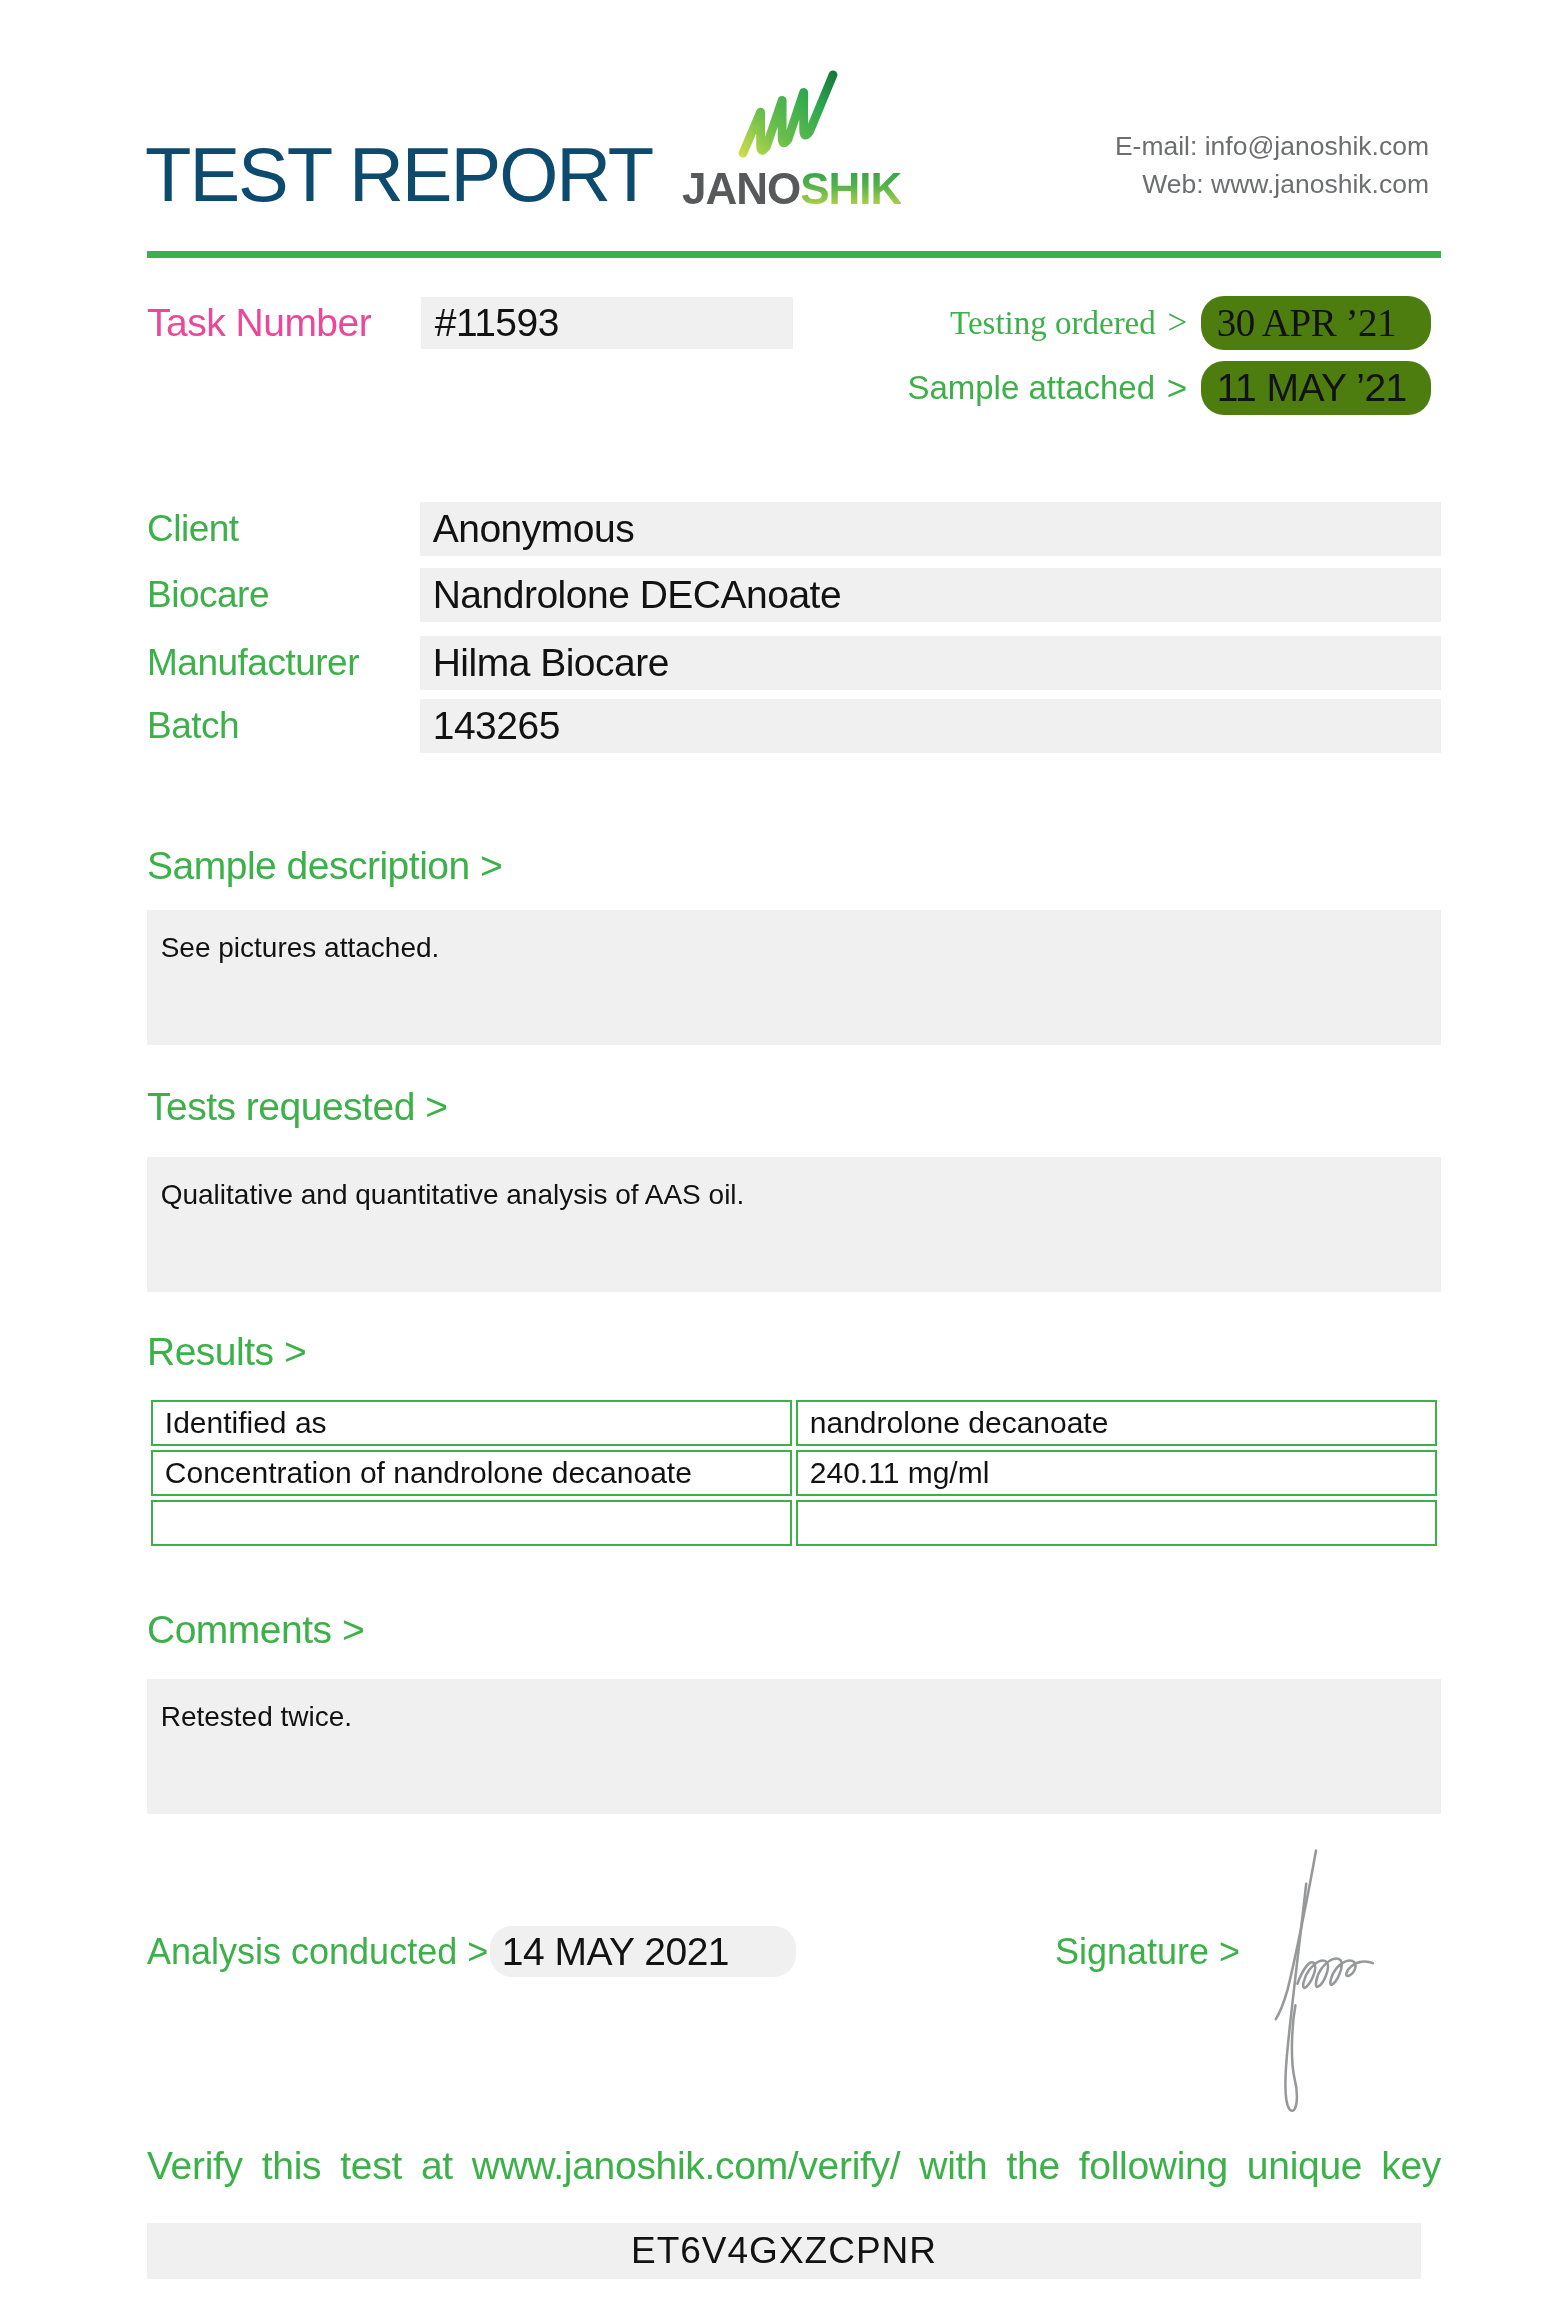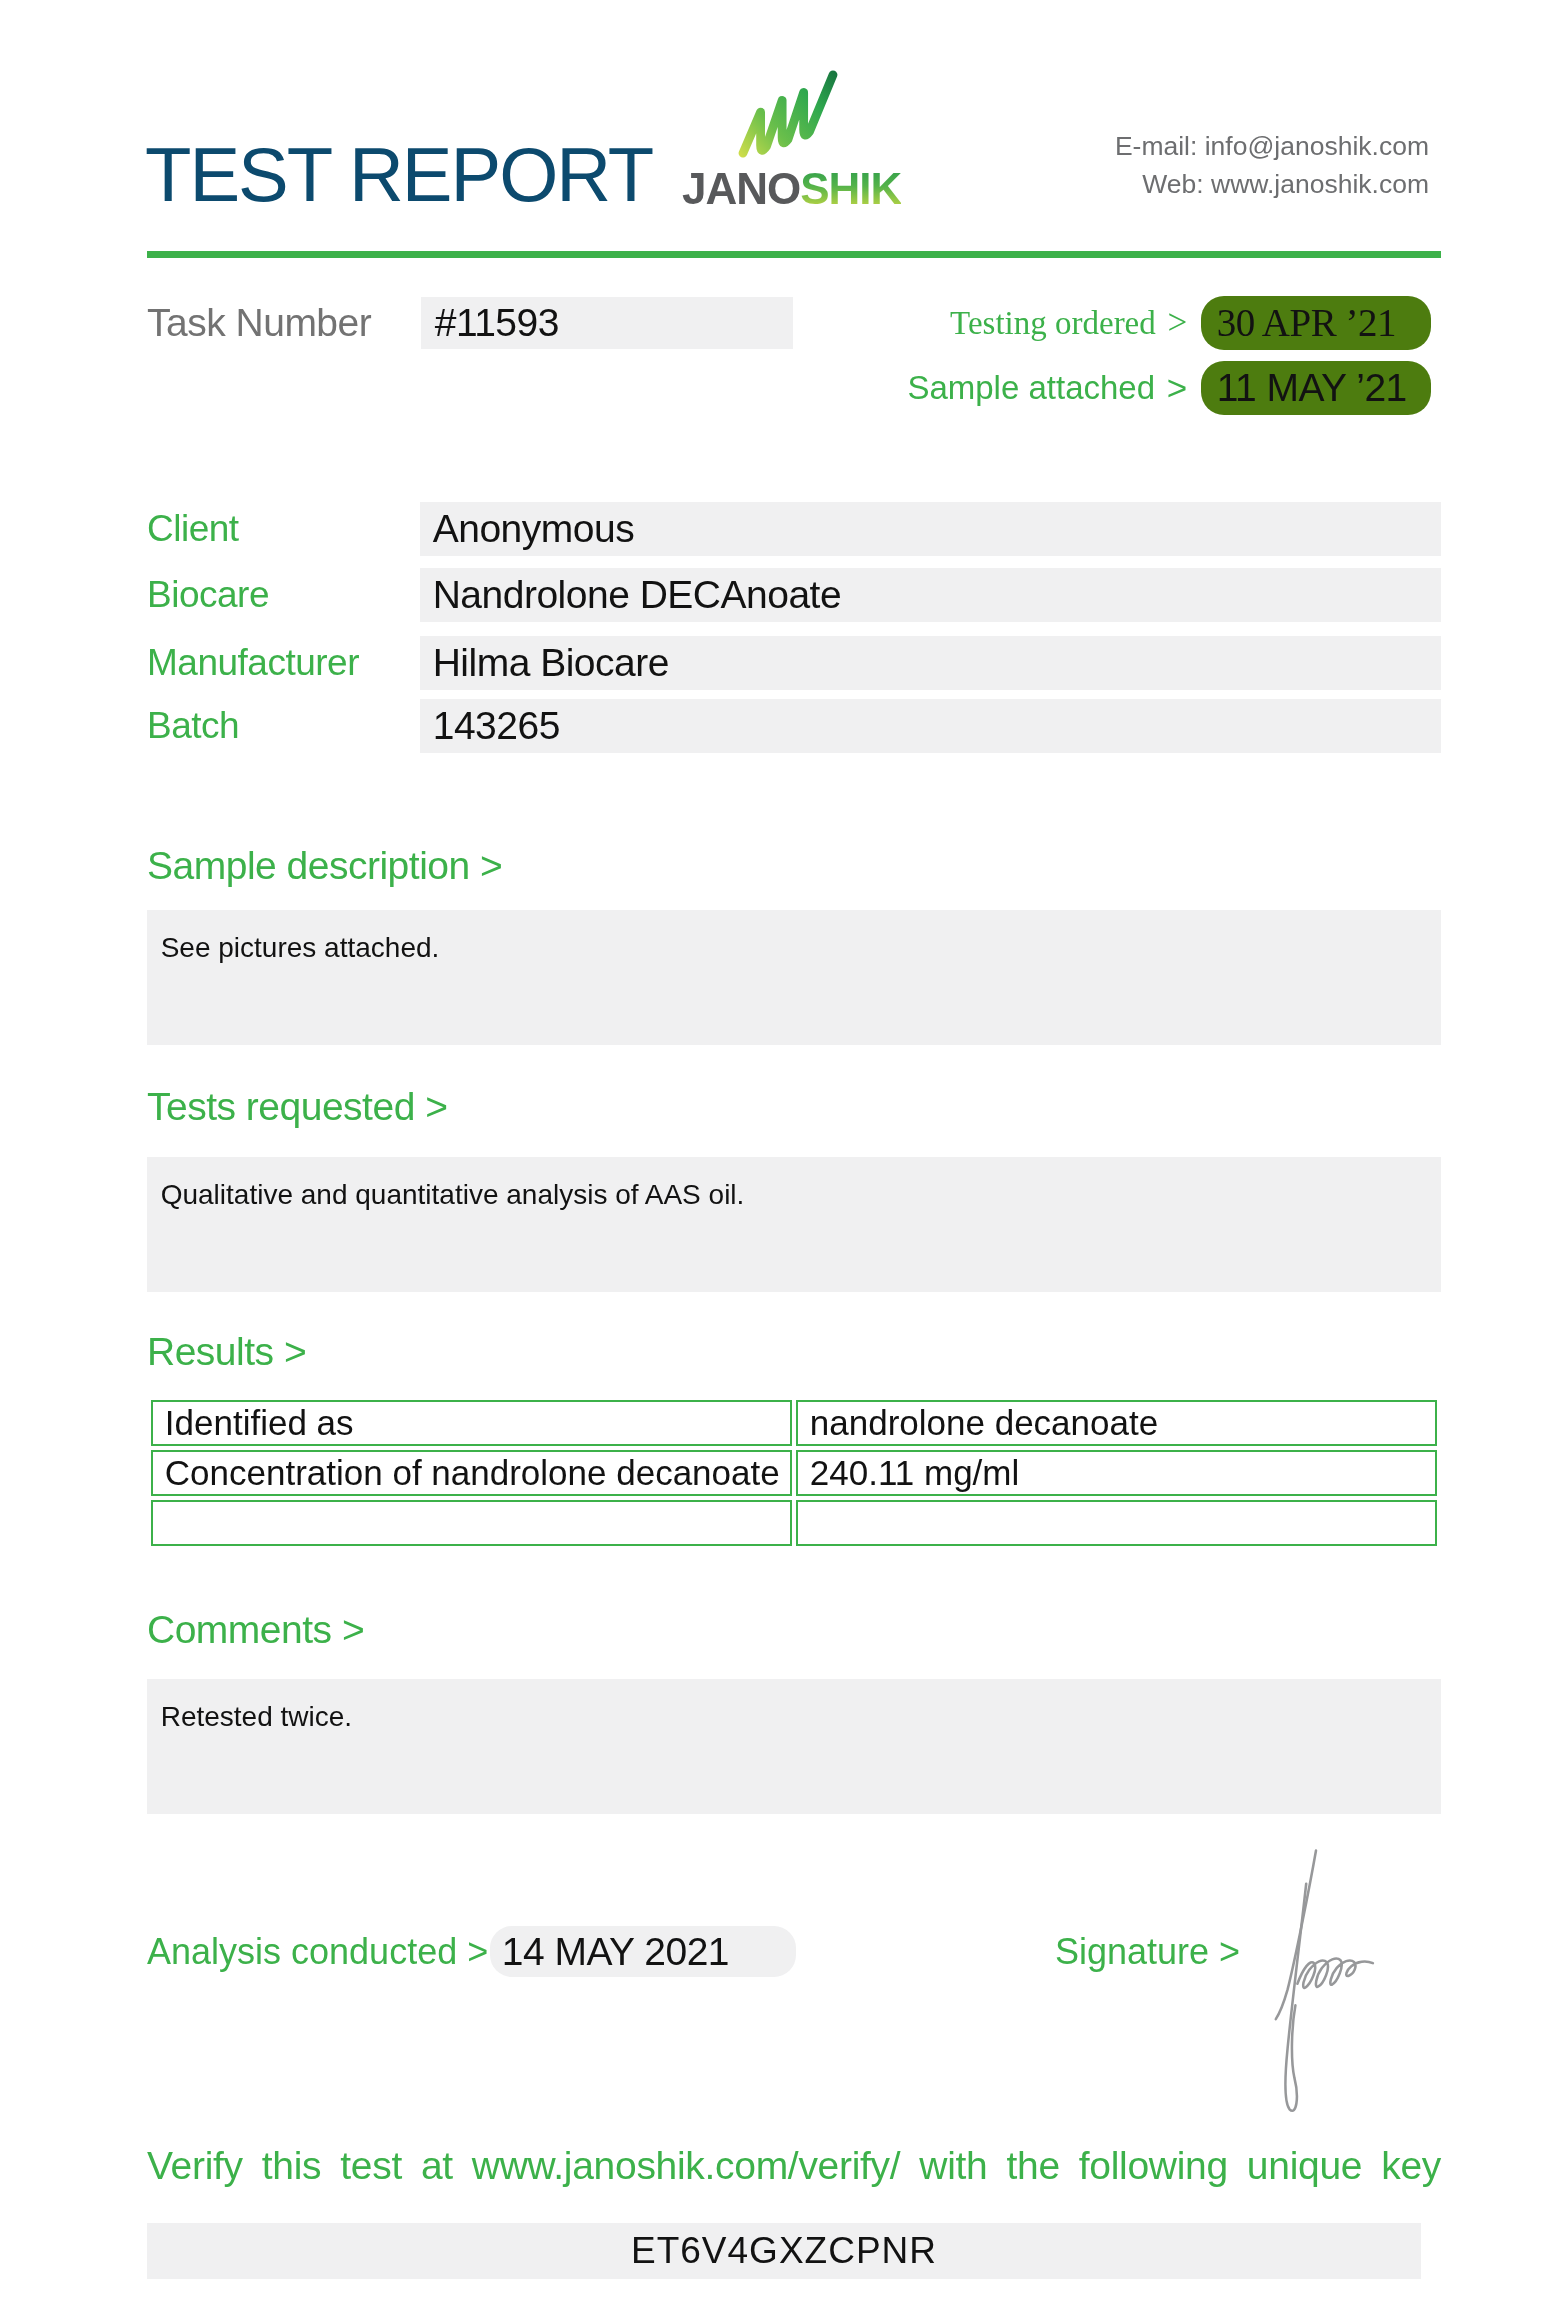--- a/index.html
+++ b/index.html
@@ -30,21 +30,21 @@
     background: linear-gradient(180deg, #2d9c4c 5%, #54b34a 45%, #a5cd45 80%, #d9e04b 100%);
     -webkit-background-clip: text; background-clip: text; color: transparent;
   }
   .contact {
     position: absolute; right: 139px; top: 127px;
     text-align: right; font-size: 26.5px; line-height: 38px; color: #6d6e70;
   }
   .divider { position: absolute; left: 147px; top: 251px; width: 1294px; height: 6.9px; background: #3cb14a; }
 
   
-  .task-label { position: absolute; left: 147px; top: 297px; font-size: 39px; letter-spacing: -0.5px; color: #737373; line-height: 52px; }
+  .task-label { position: absolute; left: 147px; top: 297px; font-size: 39px; letter-spacing: -0.5px; color: #ec4899; line-height: 52px; }
   .task-box {
     position: absolute; left: 421px; top: 297px; width: 372px; height: 52px;
     background: #f0f0f1; line-height: 52px; padding-left: 13.7px; font-size: 39px; letter-spacing: -0.5px;
   }
   .date-row { position: absolute; left: 863px; width: 568px; height: 54px; display: flex; align-items: center; }
   .date-row.r1 { top: 296px; font-family: Liberation Serif, serif; }
   .date-row.r2 { top: 361px; }
   .date-label { flex: 1; text-align: right; font-size: 33px; color: #3cb14a; }
   .date-arrow { font-size: 35px; color: #3cb14a; margin: 0 13.7px 0 11.8px; }
   .date-box {
@@ -74,21 +74,21 @@
   .tb-tests    { top: 1157px; }
   .tb-comments { top: 1679px; }
 
   
   .results-table {
     position: absolute; left: 147px; top: 1396px; width: 1294px;
     border-collapse: separate; border-spacing: 4.9px;
   }
   .results-table td {
     width: 50%; height: 46px; border: 2px solid #3cb14a;
-    padding: 0 9.8px 0 11.8px; font-size: 35px; background: #ffffff; vertical-align: middle;
+    padding: 0 9.8px 0 11.8px; font-size: 30px; background: #ffffff; vertical-align: middle;
   }
 
   
   .analysis-label { position: absolute; left: 147px; top: 1926px; font-size: 36px; color: #3cb14a; line-height: 51px; }
   .analysis-box {
     position: absolute; left: 490px; top: 1926px; width: 306px; height: 51px;
     background: #f0f0f1; line-height: 51px; padding-left: 11.8px; font-size: 39px; letter-spacing: -0.5px; border-radius: 22px;
   }
   .signature-label { position: absolute; left: 1055px; top: 1926px; font-size: 36px; color: #3cb14a; line-height: 51px; }
   .signature-svg { position: absolute; left: 1258px; top: 1821px; }

